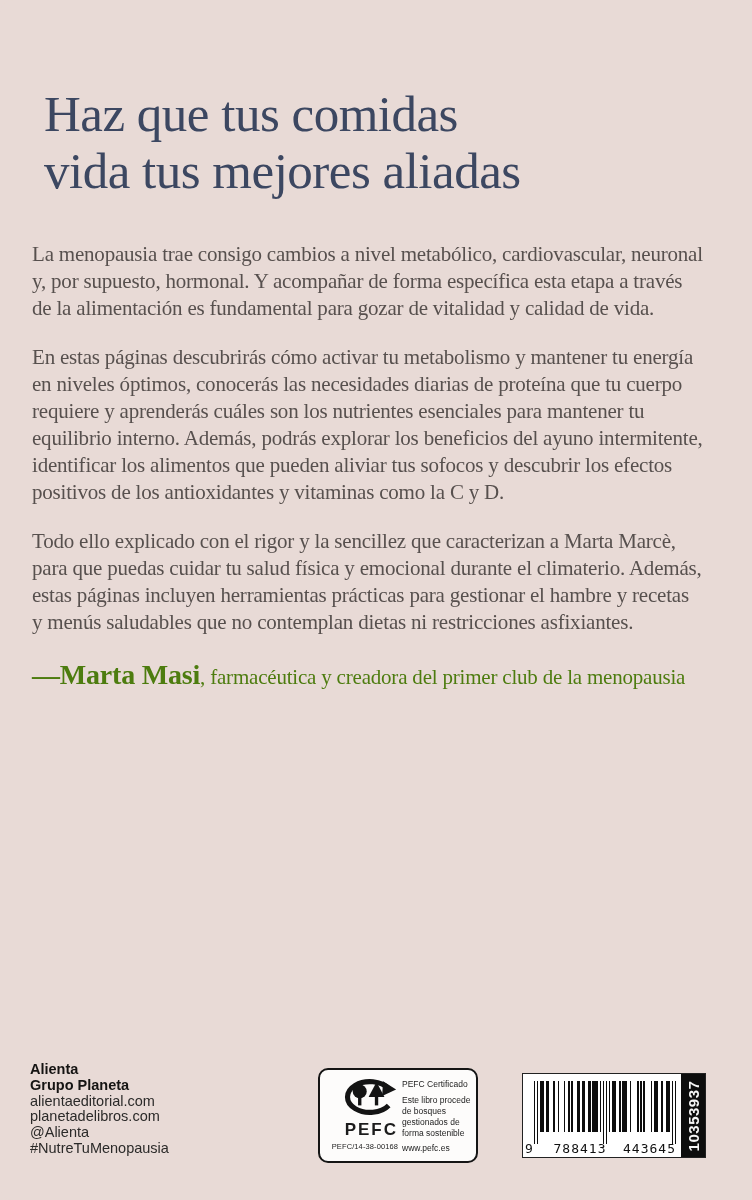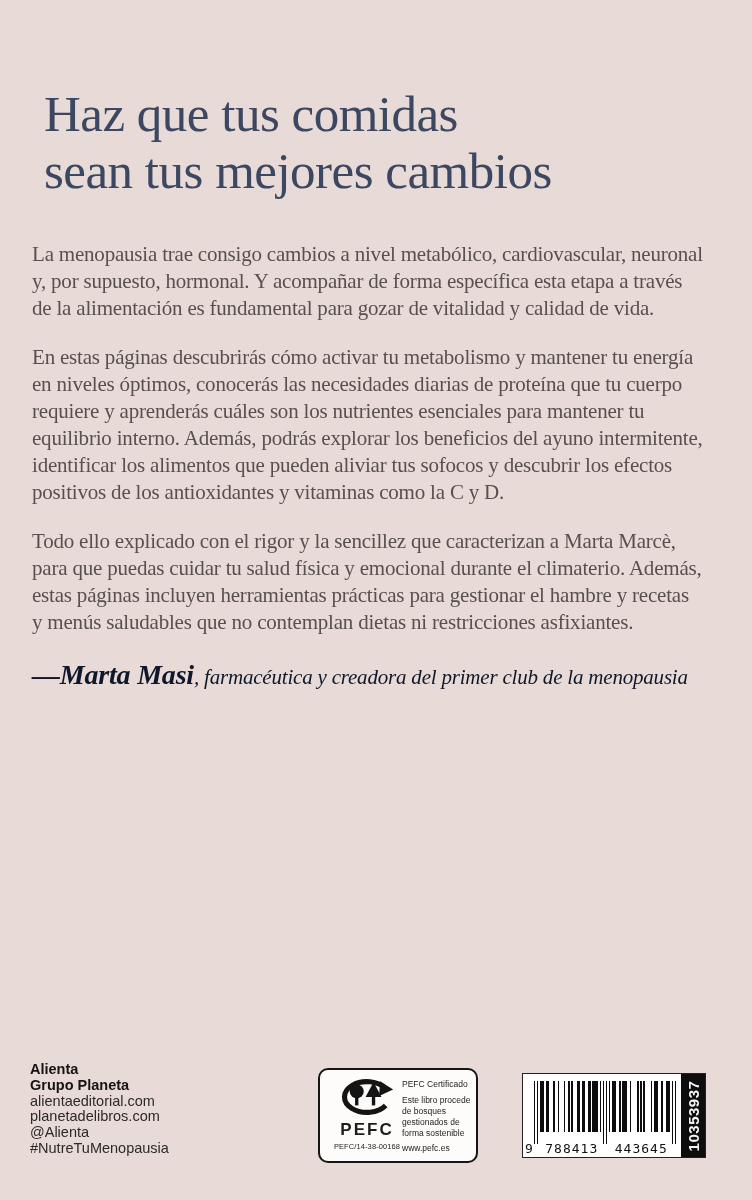--- a/index.html
+++ b/index.html
@@ -40,24 +40,23 @@
   .quote-text {
     margin-top: 44px;
     color: #3a4560;
     font-weight: 700;
     font-size: 21px;
     line-height: 28.5px;
     letter-spacing: -0.2px;
   }
   .quote-attribution {
     margin-top: 16px;
-    color: #0f172a;
+    color: #4d7c0f;
     line-height: 34px;
     white-space: nowrap;
-    font-style: italic;
   }
   .quote-author { font-size: 28px; font-weight: 700; }
   .quote-role { font-size: 21px; font-weight: 400; }
   
   #publisher {
     position: absolute;
     left: 30px; top: 1062px;
     font-family: Liberation Sans, sans-serif;
     font-size: 14.5px;
     line-height: 15.8px;
@@ -71,21 +70,21 @@
     width: 160px; height: 95px;
     background: #fdfcfb;
     border: 2.5px solid #151515;
     border-radius: 10px;
     display: flex;
     font-family: "Liberation Sans", sans-serif;
     color: #1c1c1c;
   }
   .pefc-left {
     width: 78px;
-    display: flex; flex-direction: column; align-items: center;
+    display: flex; flex-direction: column; align-items: flex-end;
     padding: 7px 0 4px 16px;
   }
   .pefc-left svg { width: 56px; height: 40px; }
   .pefc-acronym { font-weight: 700; font-size: 17px; letter-spacing: 2px; line-height: 18px; }
   .pefc-cert { font-size: 7.5px; letter-spacing: 0.1px; margin-top: 3px; white-space: nowrap; }
   .pefc-right {
     flex: 1;
     display: flex; flex-direction: column; justify-content: space-between;
     padding: 9px 0 7px 4px;
     font-size: 8.5px; line-height: 11px;
@@ -101,39 +100,39 @@
   .ean-white { width: 158px; background: #ffffff; position: relative; }
   .ean-bars { position: absolute; left: 11px; right: 5px; top: 7px; height: 63px; }
   .ean-bars svg { width: 100%; height: 100%; display: block; }
   .ean-digits {
     position: absolute; left: 2px; right: 5px; bottom: 1px; height: 15px;
     display: flex; align-items: flex-end;
     font-family: "DejaVu Sans Mono", monospace;
     font-size: 13px; color: #111;
   }
   .ean-digit-first { width: 12px; text-align: left; }
-  .ean-digit-group { flex: 1; text-align: center; letter-spacing: 1px; }
+  .ean-digit-group { flex: 1; text-align: right; letter-spacing: 1px; }
   .ean-strip { flex: 1; background: #0d0d0d; position: relative; }
   .ean-strip-code {
     position: absolute; left: 50%; top: 50%;
     transform: translate(-50%, -50%) rotate(-90deg);
     color: #f5f5f5;
     font-family: "Liberation Sans", sans-serif;
     font-weight: 700; font-size: 15px; letter-spacing: 0.5px;
     white-space: nowrap;
   }
 </style>
 </head>
 <body>
 
 <div id="cover">
 
   <h1 id="title">
     <span>Haz que tus comidas</span>
-    <span>sean tus mejores cambios</span>
+    <span>vida tus mejores aliadas</span>
   </h1>
 
   <div id="body-copy">
     <p>La menopausia trae consigo cambios a nivel metabólico, cardiovascular, neuronal y, por supuesto, hormonal. Y acompañar de forma específica esta etapa a través de la alimentación es fundamental para gozar de vitalidad y calidad de vida.</p>
     <p>En estas páginas descubrirás cómo activar tu metabolismo y mantener tu energía en niveles óptimos, conocerás las necesidades diarias de proteína que tu cuerpo requiere y aprenderás cuáles son los nutrientes esenciales para mantener tu equilibrio interno. Además, podrás explorar los beneficios del ayuno intermitente, identificar los alimentos que pueden aliviar tus sofocos y descubrir los efectos positivos de los antioxidantes y vitaminas como la C y D.</p>
     <p>Todo ello explicado con el rigor y la sencillez que caracterizan a Marta Marcè, para que puedas cuidar tu salud física y emocional durante el climaterio. Además, estas páginas incluyen herramientas prácticas para gestionar el hambre y recetas y menús saludables que no contemplan dietas ni restricciones asfixiantes.</p>
 
     <p class="quote-attribution">
       <span class="quote-author">—Marta Masi</span><span class="quote-role">, farmacéutica y creadora del primer club de la menopausia</span>
     </p>

